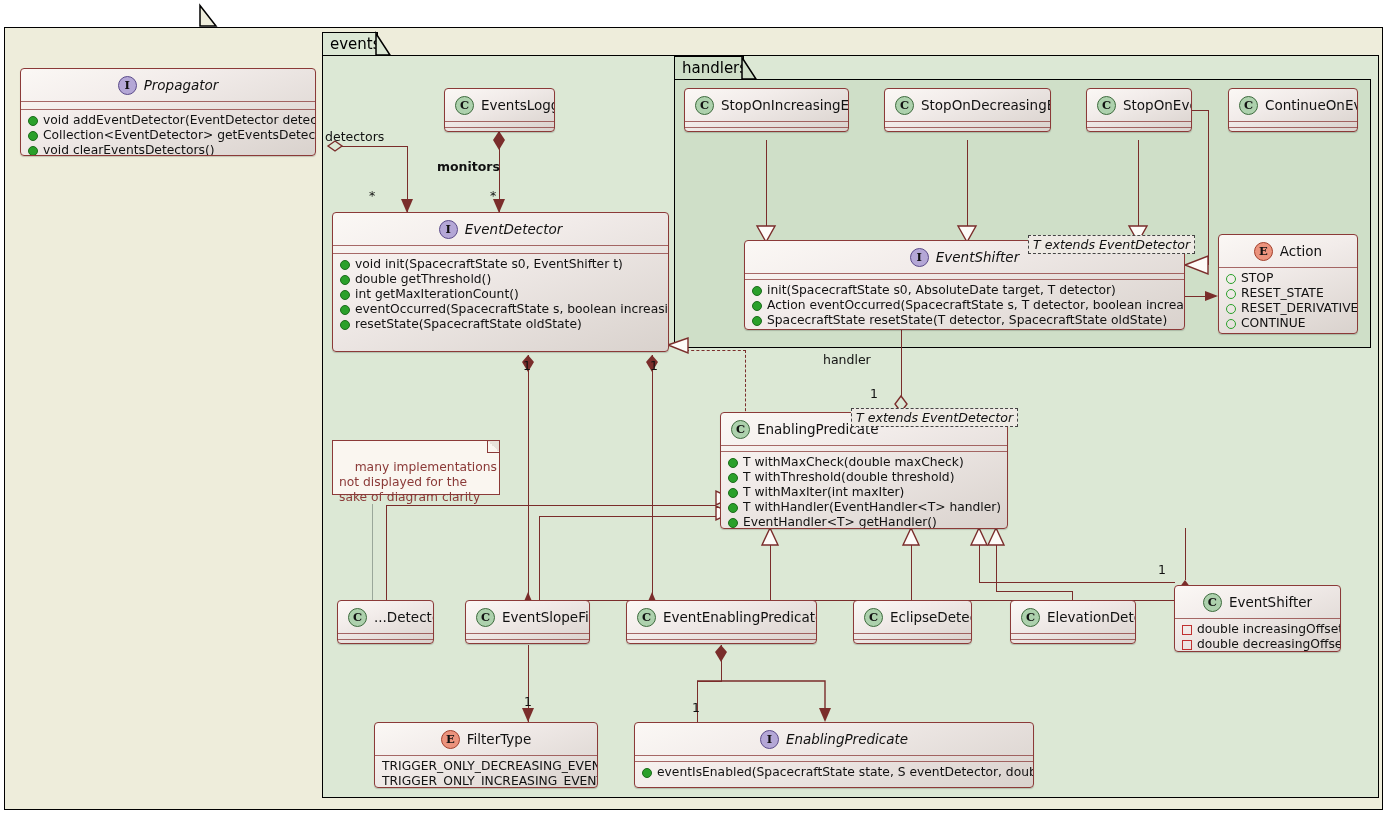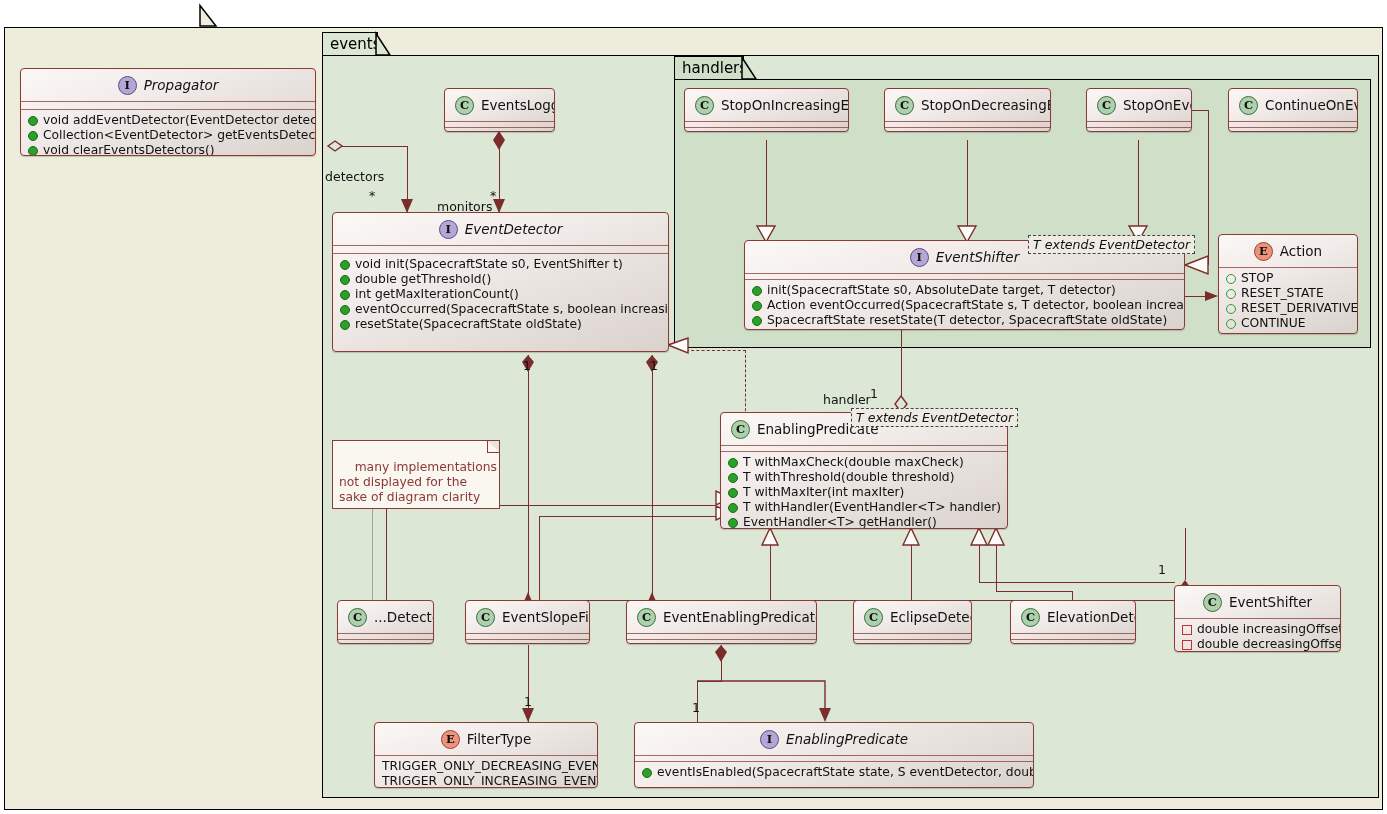--- a/index.html
+++ b/index.html
@@ -55,21 +55,21 @@
   .tmpl{position:absolute;box-sizing:border-box;border:1px dashed #444;background:#eeeae4;
         font-size:12.6px;font-style:italic;color:#111;padding:1px 4px;white-space:nowrap;line-height:15px;}
 
   
   .ln{position:absolute;background:#7a2d2b;}
   .ln.h{height:1.4px;}
   .ln.v{width:1.4px;}
   .ln.dash-h{height:0;background:none;border-top:1.4px dashed #7a2d2b;}
   .ln.dash-v{width:0;background:none;border-left:1.4px dashed #7a2d2b;}
 
-  .lbl{position:absolute;font-size:12.5px;color:#111;white-space:nowrap;margin-top:40px;}
+  .lbl{position:absolute;font-size:12.5px;color:#111;white-space:nowrap;}
   .mult{position:absolute;font-size:12.5px;color:#111;white-space:nowrap;}
 
   svg.ov{position:absolute;left:0;top:0;width:1387px;height:814px;pointer-events:none;overflow:visible;}
 </style>
 </head>
 <body>
 
 <div id="canvas">
 
   <div class="pkg" style="left:4px;top:4px;width:1379px;height:806px;">
@@ -487,29 +487,29 @@
     <div style="height:5px"></div>
     <div class="sep"></div>
     <div class="comp">
       <div class="row">
           <span class="vis vis-pub"></span>
           <span>eventIsEnabled(SpacecraftState state, S eventDetector, double g)</span>
         </div>
     </div>
   </div>
 
-  <div class="note" style="left:332px;top:440px;width:168px;height:69px;">
+  <div class="note" style="left:332px;top:440px;width:168px;height:55px;">
     <span>many implementations
 not displayed for the
 sake of diagram clarity</span>
     <span class="fold"></span>
   </div>
 
   <div class="lbl" style="left:325px;top:129px;">detectors</div>
-  <div class="lbl" style="left:437px;top:159px;">monitors</div>
+  <div class="lbl" style="left:437px;top:159px;font-weight:bold;">monitors</div>
   <div class="lbl" style="left:823px;top:352px;">handler</div>
 
   <div class="mult" style="left:369px;top:188px;">*</div>
   <div class="mult" style="left:490px;top:188px;">*</div>
   <div class="mult" style="left:523px;top:358px;">1</div>
   <div class="mult" style="left:650px;top:358px;">1</div>
   <div class="mult" style="left:870px;top:386px;">1</div>
   <div class="mult" style="left:1158px;top:562px;">1</div>
   <div class="mult" style="left:524px;top:694px;">1</div>
   <div class="mult" style="left:692px;top:700px;">1</div>

